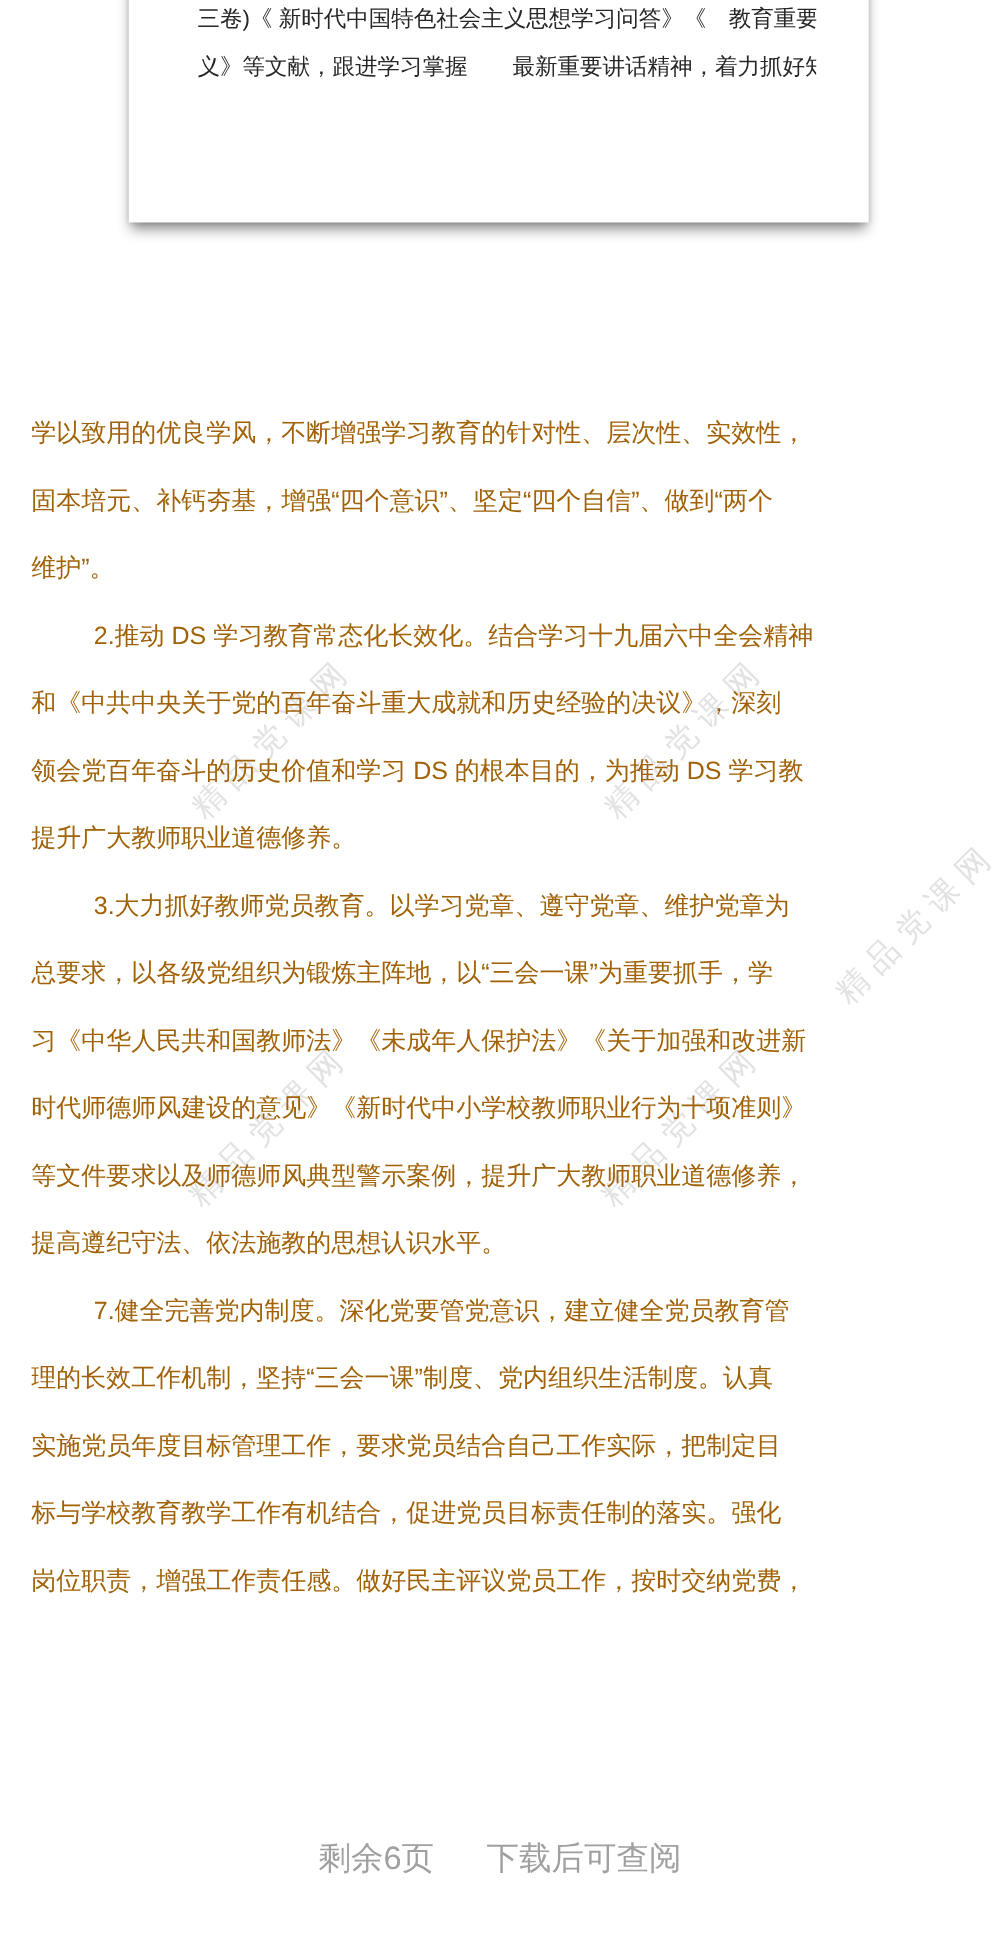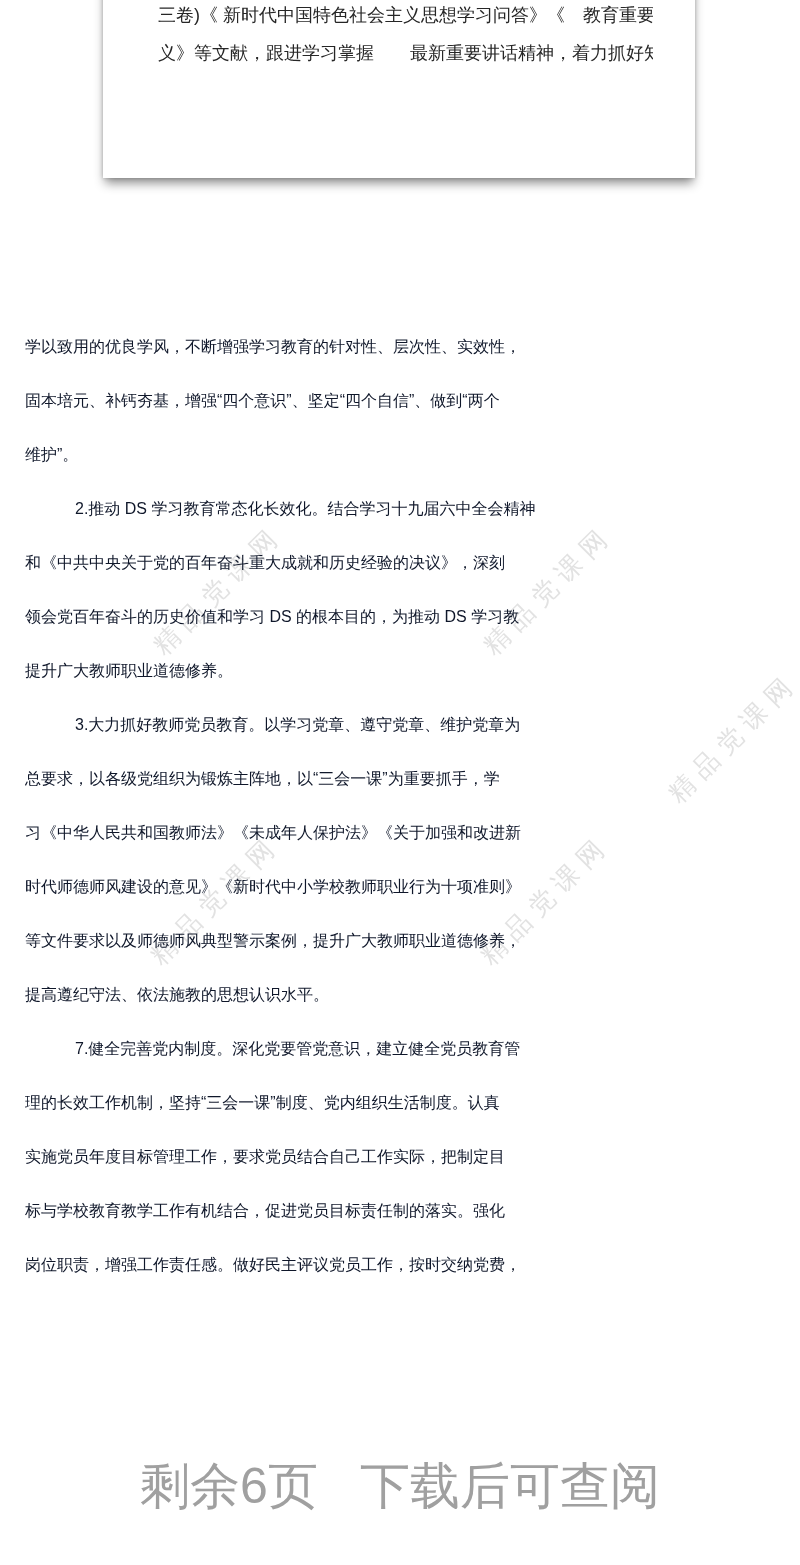--- a/index.html
+++ b/index.html
@@ -44,42 +44,42 @@
   .wm2 { left: 548px; top: 590px; }
   .wm3 { left: 215px; top: 900px; }
   .wm4 { left: 545px; top: 900px; }
   .wm5 { left: 733px; top: 738px; }
 
   
   .doc {
     position: absolute;
     left: 25px; top: 320px;
     width: 752px;
-    font-size: 16px;
+    font-size: 20px;
     line-height: 54px;
-    color: #0f172a;
+    color: #a16207;
     z-index: 1;
   }
   .doc .ln { height: 54px; white-space: nowrap; overflow: hidden; }
   .doc .ind { text-indent: 50px; }
   .doc .heading {
     text-indent: 72px;
     margin-top: 22px;
     margin-bottom: 47px;
   }
 
   
   .footer-notice {
     position: absolute;
     left: 0; top: 1462px;
     width: 800px;
     display: flex;
     justify-content: center;
     gap: 42px;
-    font-size: 50px;
+    font-size: 26px;
     line-height: 48px;
     color: #a0a0a0;
     z-index: 1;
   }
 </style>
 </head>
 <body>
 
 <span class="wm wm1">精品党课网</span>
 <span class="wm wm2">精品党课网</span>

